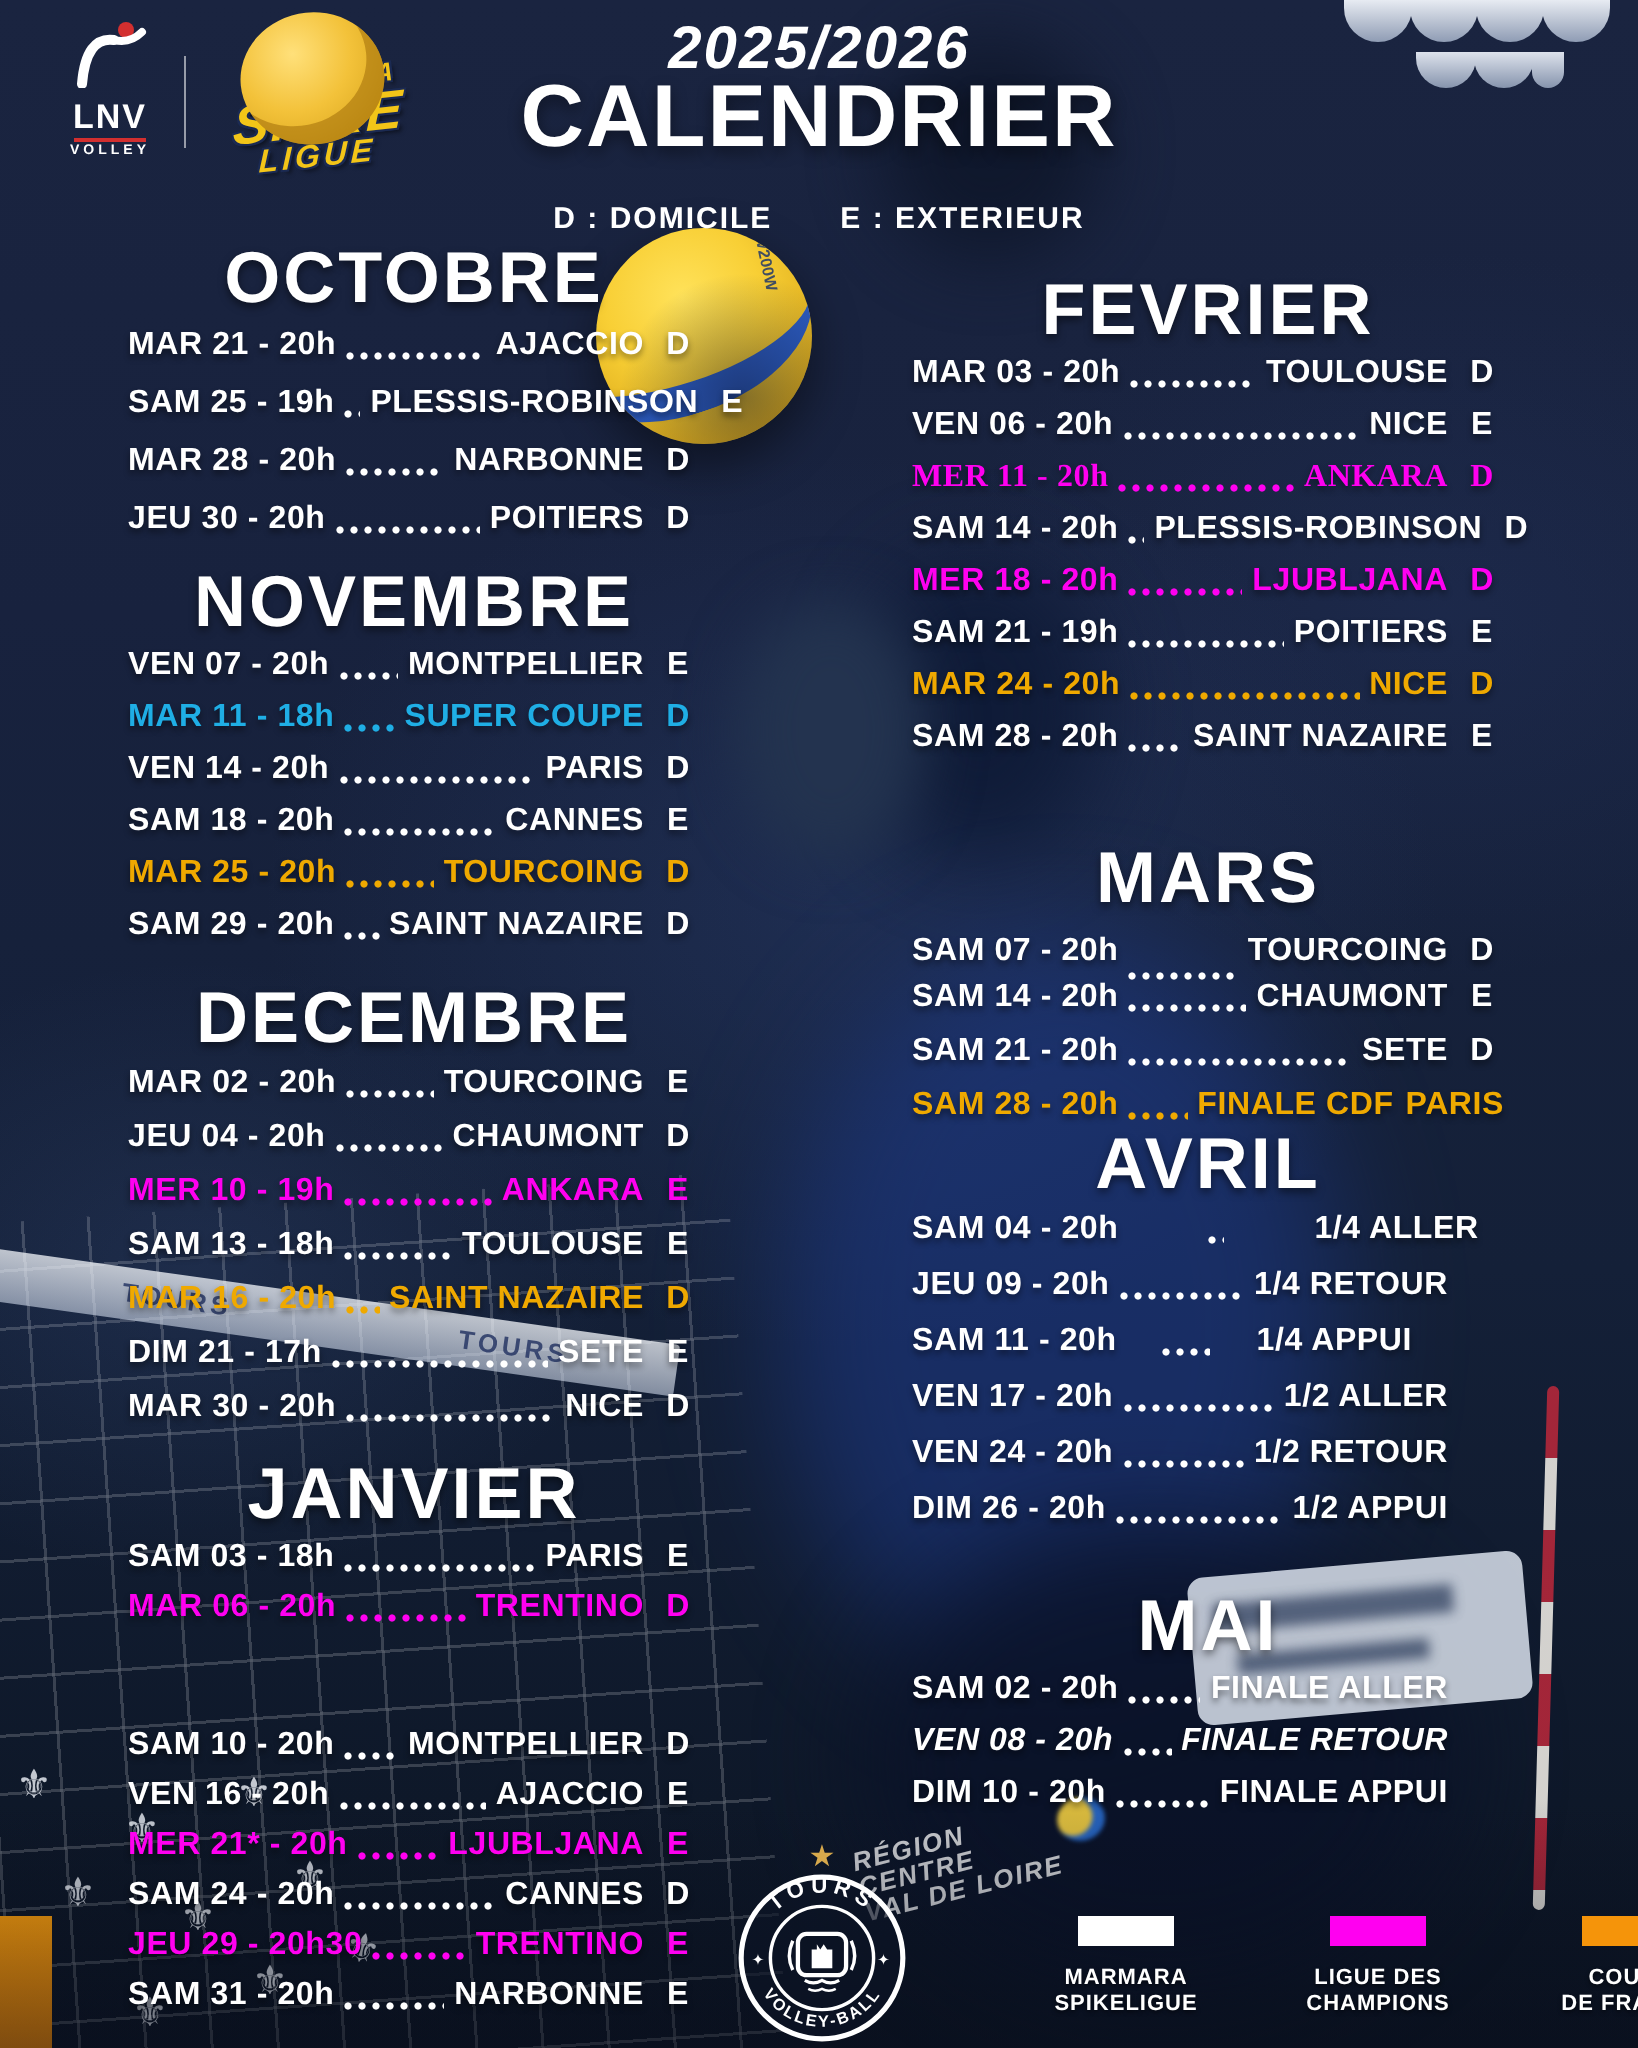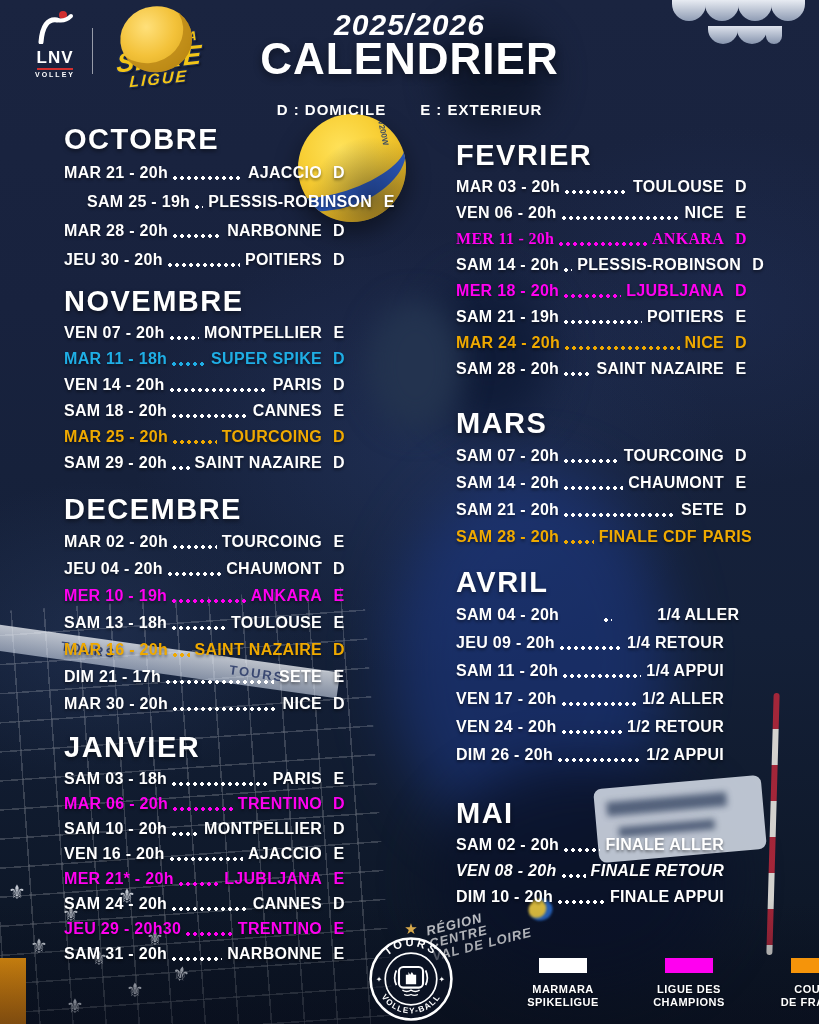--- a/index.html
+++ b/index.html
@@ -73,22 +73,22 @@
   .region{position:absolute;left:428px;top:912px;z-index:2;transform:rotate(-14deg);
     color:rgba(255,255,255,.78);font-size:13px;font-weight:bold;font-style:italic;line-height:13px;letter-spacing:1px;}
   .region .dotb{position:absolute;right:-26px;top:2px;width:24px;height:22px;border-radius:50%;
     background:radial-gradient(circle at 35% 40%,#ffd943 0 45%,#2a6fd4 50% 100%);opacity:.85;filter:blur(1px);}
   
   .fleur span{position:absolute;color:rgba(240,244,250,.8);font-size:20px;z-index:1;}
   .corner-orange{position:absolute;left:0;top:958px;width:26px;height:66px;z-index:2;
     background:linear-gradient(180deg,#f59a0c,#e07f06);}
   
   .sec{position:absolute;z-index:10;width:286px;color:#fff;}
-  .sec h2{margin:0 0 4px;font-size:29px;line-height:30px;font-weight:bold;letter-spacing:1.5px;color:#fff;
-    text-shadow:0 2px 4px rgba(0,0,0,.5);}
+  .sec h2{margin:0 0 4px;font-size:36px;line-height:30px;font-weight:bold;letter-spacing:1.5px;color:#fff;
+    text-shadow:0 2px 4px rgba(0,0,0,.5);text-align:center;}
   .rows{display:block;}
   .row{display:flex;align-items:center;height:var(--rh,27px);font-size:16px;font-weight:bold;
     letter-spacing:.3px;white-space:nowrap;text-shadow:0 2px 3px rgba(0,0,0,.45);}
   .row .when{flex:0 0 auto;}
   .row .leader{flex:1 1 auto;min-width:8px;height:4px;margin:0 5px;position:relative;top:5px;
     background-image:radial-gradient(circle at 2px 2px,currentColor 1.6px,rgba(0,0,0,0) 2px);
     background-size:7px 4px;background-repeat:repeat-x;}
   .row .opp{flex:0 0 auto;}
   .row .loc{flex:0 0 auto;min-width:22px;margin-left:6px;text-align:center;}
   
@@ -197,21 +197,21 @@
 
   <section class="sec" style="left:64px;top:124px;--rh:29px;">
     <h2>OCTOBRE</h2>
     <div class="rows">
         <div class="row" style="color: rgb(255, 255, 255);">
           <span class="when">MAR 21 - 20h</span>
           <span class="leader"></span>
           <span class="opp">AJACCIO</span>
           <span class="loc">D</span>
         </div>
-        <div class="row" style="color: rgb(255, 255, 255); margin-left: 23px;">
+        <div class="row" style="color: rgb(255, 255, 255);">
           <span class="when">SAM 25 - 19h</span>
           <span class="leader"></span>
           <span class="opp">PLESSIS-ROBINSON</span>
           <span class="loc">E</span>
         </div>
         <div class="row" style="color: rgb(255, 255, 255);">
           <span class="when">MAR 28 - 20h</span>
           <span class="leader"></span>
           <span class="opp">NARBONNE</span>
           <span class="loc">D</span>
@@ -229,21 +229,21 @@
     <div class="rows">
         <div class="row" style="color: rgb(255, 255, 255);">
           <span class="when">VEN 07 - 20h</span>
           <span class="leader"></span>
           <span class="opp">MONTPELLIER</span>
           <span class="loc">E</span>
         </div>
         <div class="row" style="color: rgb(31, 174, 229);">
           <span class="when">MAR 11 - 18h</span>
           <span class="leader"></span>
-          <span class="opp">SUPER SPIKE</span>
+          <span class="opp">SUPER COUPE</span>
           <span class="loc">D</span>
         </div>
         <div class="row" style="color: rgb(255, 255, 255);">
           <span class="when">VEN 14 - 20h</span>
           <span class="leader"></span>
           <span class="opp">PARIS</span>
           <span class="loc">D</span>
         </div>
         <div class="row" style="color: rgb(255, 255, 255);">
           <span class="when">SAM 18 - 20h</span>
@@ -320,21 +320,21 @@
           <span class="leader"></span>
           <span class="opp">PARIS</span>
           <span class="loc">E</span>
         </div>
         <div class="row" style="color: rgb(255, 0, 240);">
           <span class="when">MAR 06 - 20h</span>
           <span class="leader"></span>
           <span class="opp">TRENTINO</span>
           <span class="loc">D</span>
         </div>
-        <div class="row" style="color: rgb(255, 255, 255);">
+        <div class="row" style="color: rgb(255, 255, 255); margin-top: 44px;">
           <span class="when">SAM 10 - 20h</span>
           <span class="leader"></span>
           <span class="opp">MONTPELLIER</span>
           <span class="loc">D</span>
         </div>
         <div class="row" style="color: rgb(255, 255, 255);">
           <span class="when">VEN 16 - 20h</span>
           <span class="leader"></span>
           <span class="opp">AJACCIO</span>
           <span class="loc">E</span>
@@ -412,24 +412,24 @@
           <span class="loc">D</span>
         </div>
         <div class="row" style="color: rgb(255, 255, 255);">
           <span class="when">SAM 28 - 20h</span>
           <span class="leader"></span>
           <span class="opp">SAINT NAZAIRE</span>
           <span class="loc">E</span>
         </div>
       </div>
   </section>
-  <section class="sec" style="left:456px;top:408px;width:296px;--rh:27px;">
+  <section class="sec" style="left:456px;top:424px;width:296px;--rh:27px;">
     <h2>MARS</h2>
     <div class="rows">
-        <div class="row" style="color: rgb(255, 255, 255);">
+        <div class="row" style="color: rgb(255, 255, 255); align-items: flex-end;">
           <span class="when">SAM 07 - 20h</span>
           <span class="leader"></span>
           <span class="opp">TOURCOING</span>
           <span class="loc">D</span>
         </div>
         <div class="row" style="color: rgb(255, 255, 255);">
           <span class="when">SAM 14 - 20h</span>
           <span class="leader"></span>
           <span class="opp">CHAUMONT</span>
           <span class="loc">E</span>
@@ -456,21 +456,21 @@
           <span class="leader"></span>
           <span class="opp">1/4 ALLER</span>
           <span class="loc"></span>
         </div>
         <div class="row" style="color: rgb(255, 255, 255);">
           <span class="when">JEU 09 - 20h</span>
           <span class="leader"></span>
           <span class="opp">1/4 RETOUR</span>
           <span class="loc"></span>
         </div>
-        <div class="row" style="color: rgb(255, 255, 255);">
+        <div class="row" style="color: rgb(255, 255, 255); gap: 18px;">
           <span class="when">SAM 11 - 20h</span>
           <span class="leader"></span>
           <span class="opp">1/4 APPUI</span>
           <span class="loc"></span>
         </div>
         <div class="row" style="color: rgb(255, 255, 255);">
           <span class="when">VEN 17 - 20h</span>
           <span class="leader"></span>
           <span class="opp">1/2 ALLER</span>
           <span class="loc"></span>

